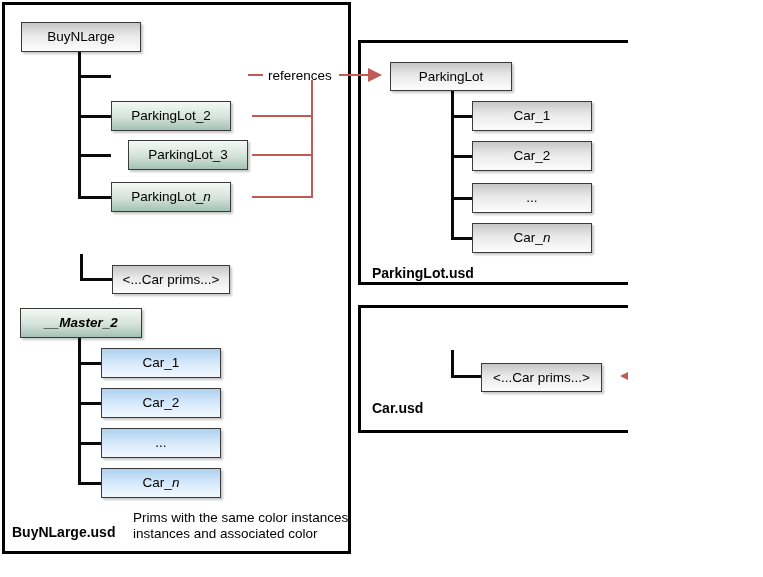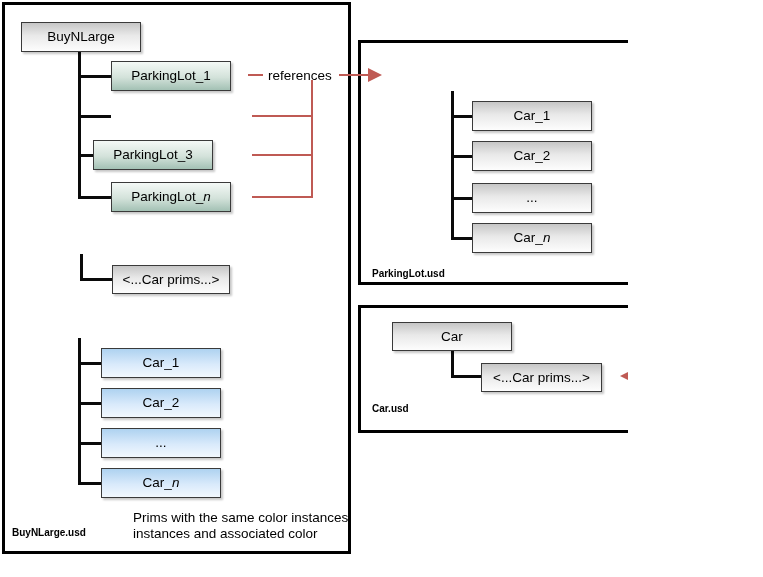--- a/index.html
+++ b/index.html
@@ -20,82 +20,83 @@
   .blue  { background:linear-gradient(180deg, var(--instance-blue) 0%, #d9eafb 55%, #f2f8fe 100%); }
   .master { font-weight:bold; font-style:italic; }
   .tline { position:absolute; background:#0a0a0a; }
   .rline { position:absolute; background:var(--reference-red); }
   .arrow-right { position:absolute; width:0; height:0;
     border-top:7px solid transparent; border-bottom:7px solid transparent;
     border-left:14px solid var(--reference-red); }
   .arrow-left { position:absolute; width:0; height:0;
     border-top:7px solid transparent; border-bottom:7px solid transparent;
     border-right:14px solid var(--reference-red); }
-  .file-label { position:absolute; font-weight:bold; font-size:10px; line-height:15px; }
+  .file-label { position:absolute; font-weight:bold; font-size:14px; line-height:15px; }
   .ref-label  { position:absolute; font-size:13.5px; line-height:15px; }
   .caption    { position:absolute; font-size:13.5px; line-height:15.5px; }
   i { font-style:italic; }
 </style>
 </head>
 <body>
 
 <div class="canvas" style="--reference-red: #bf5a54; --node-gray: #c6c6c6; --instance-green: #a3c1b4; --instance-blue: #aed2f0;">
 
   <div class="panel" style="left:2px; top:2px; width:349px; height:552px;"></div>
   <div class="panel" style="left:358px; top:40px; width:402px; height:245px;"></div>
   <div class="panel" style="left:358px; top:305px; width:402px; height:128px;"></div>
 
   <div class="tline" style="left:78px; top:52px; width:3px; height:146px;"></div>
   <div class="tline" style="left:78px; top:75px; width:33px; height:3px;"></div>
   <div class="tline" style="left:78px; top:115px; width:33px; height:3px;"></div>
   <div class="tline" style="left:78px; top:154px; width:33px; height:3px;"></div>
   <div class="tline" style="left:78px; top:196px; width:33px; height:3px;"></div>
 
   <div class="node gray" style="left:21px; top:22px; width:120px; height:30px;">BuyNLarge</div>
-  <div class="node green" style="left:111px; top:61px; width:120px; height:30px;">ParkingLot_1</div>
-  <div class="node green" style="left:93px; top:140px; width:120px; height:30px;">ParkingLot_3</div>
+  <div class="node green" style="left:111px; top:101px; width:120px; height:30px;">ParkingLot_2</div>
+  <div class="node green" style="left:128px; top:140px; width:120px; height:30px;">ParkingLot_3</div>
   <div class="node green" style="left:111px; top:182px; width:120px; height:30px;">ParkingLot_<i>n</i></div>
 
   <div class="tline" style="left:80px; top:254px; width:3px; height:27px;"></div>
   <div class="tline" style="left:80px; top:278px; width:32px; height:3px;"></div>
   <div class="node gray" style="left:112px; top:265px; width:118px; height:29px;">&lt;...Car prims...&gt;</div>
 
   <div class="tline" style="left:78px; top:338px; width:3px; height:147px;"></div>
   <div class="tline" style="left:78px; top:362px; width:23px; height:3px;"></div>
   <div class="tline" style="left:78px; top:402px; width:23px; height:3px;"></div>
   <div class="tline" style="left:78px; top:442px; width:23px; height:3px;"></div>
   <div class="tline" style="left:78px; top:482px; width:23px; height:3px;"></div>
 
+  <div class="node green master" style="left:20px; top:308px; width:122px; height:30px;">__Master_2</div>
   <div class="node blue" style="left:101px; top:348px; width:120px; height:30px;">Car_1</div>
   <div class="node blue" style="left:101px; top:388px; width:120px; height:30px;">Car_2</div>
   <div class="node blue" style="left:101px; top:428px; width:120px; height:30px;">...</div>
   <div class="node blue" style="left:101px; top:468px; width:120px; height:30px;">Car_<i>n</i></div>
 
   <div class="file-label" style="left:12px; top:525px;">BuyNLarge.usd</div>
   <div class="caption" style="left:133px; top:510px;">
     <div>Prims with the same color instances</div>
     <div>instances and associated color</div>
   </div>
 
   <div class="tline" style="left:451px; top:91px; width:3px; height:148px;"></div>
   <div class="tline" style="left:451px; top:115px; width:21px; height:3px;"></div>
   <div class="tline" style="left:451px; top:155px; width:21px; height:3px;"></div>
   <div class="tline" style="left:451px; top:197px; width:21px; height:3px;"></div>
   <div class="tline" style="left:451px; top:237px; width:21px; height:3px;"></div>
 
+  <div class="node gray" style="left:390px; top:62px; width:122px; height:29px;">ParkingLot</div>
   <div class="node gray" style="left:472px; top:101px; width:120px; height:30px;">Car_1</div>
   <div class="node gray" style="left:472px; top:141px; width:120px; height:30px;">Car_2</div>
   <div class="node gray" style="left:472px; top:183px; width:120px; height:30px;">...</div>
   <div class="node gray" style="left:472px; top:223px; width:120px; height:30px;">Car_<i>n</i></div>
 
   <div class="file-label" style="left:372px; top:266px;">ParkingLot.usd</div>
 
   <div class="tline" style="left:451px; top:350px; width:3px; height:28px;"></div>
   <div class="tline" style="left:451px; top:375px; width:30px; height:3px;"></div>
-  <div class="node gray" style="left:392px; top:322px; width:120px; height:29px;">Car</div>
   <div class="node gray" style="left:481px; top:363px; width:121px; height:29px;">&lt;...Car prims...&gt;</div>
   <div class="file-label" style="left:372px; top:401px;">Car.usd</div>
 
   <div class="rline" style="left:248px; top:74px; width:15px; height:2px;"></div>
   <div class="ref-label" style="left:268px; top:68px;">references</div>
   <div class="rline" style="left:339px; top:74px; width:29px; height:2px;"></div>
   <div class="arrow-right" style="left:368px; top:68px;"></div>
   <div class="rline" style="left:311px; top:80px; width:2px; height:118px;"></div>
   <div class="rline" style="left:252px; top:115px; width:61px; height:2px;"></div>
   <div class="rline" style="left:252px; top:154px; width:61px; height:2px;"></div>

